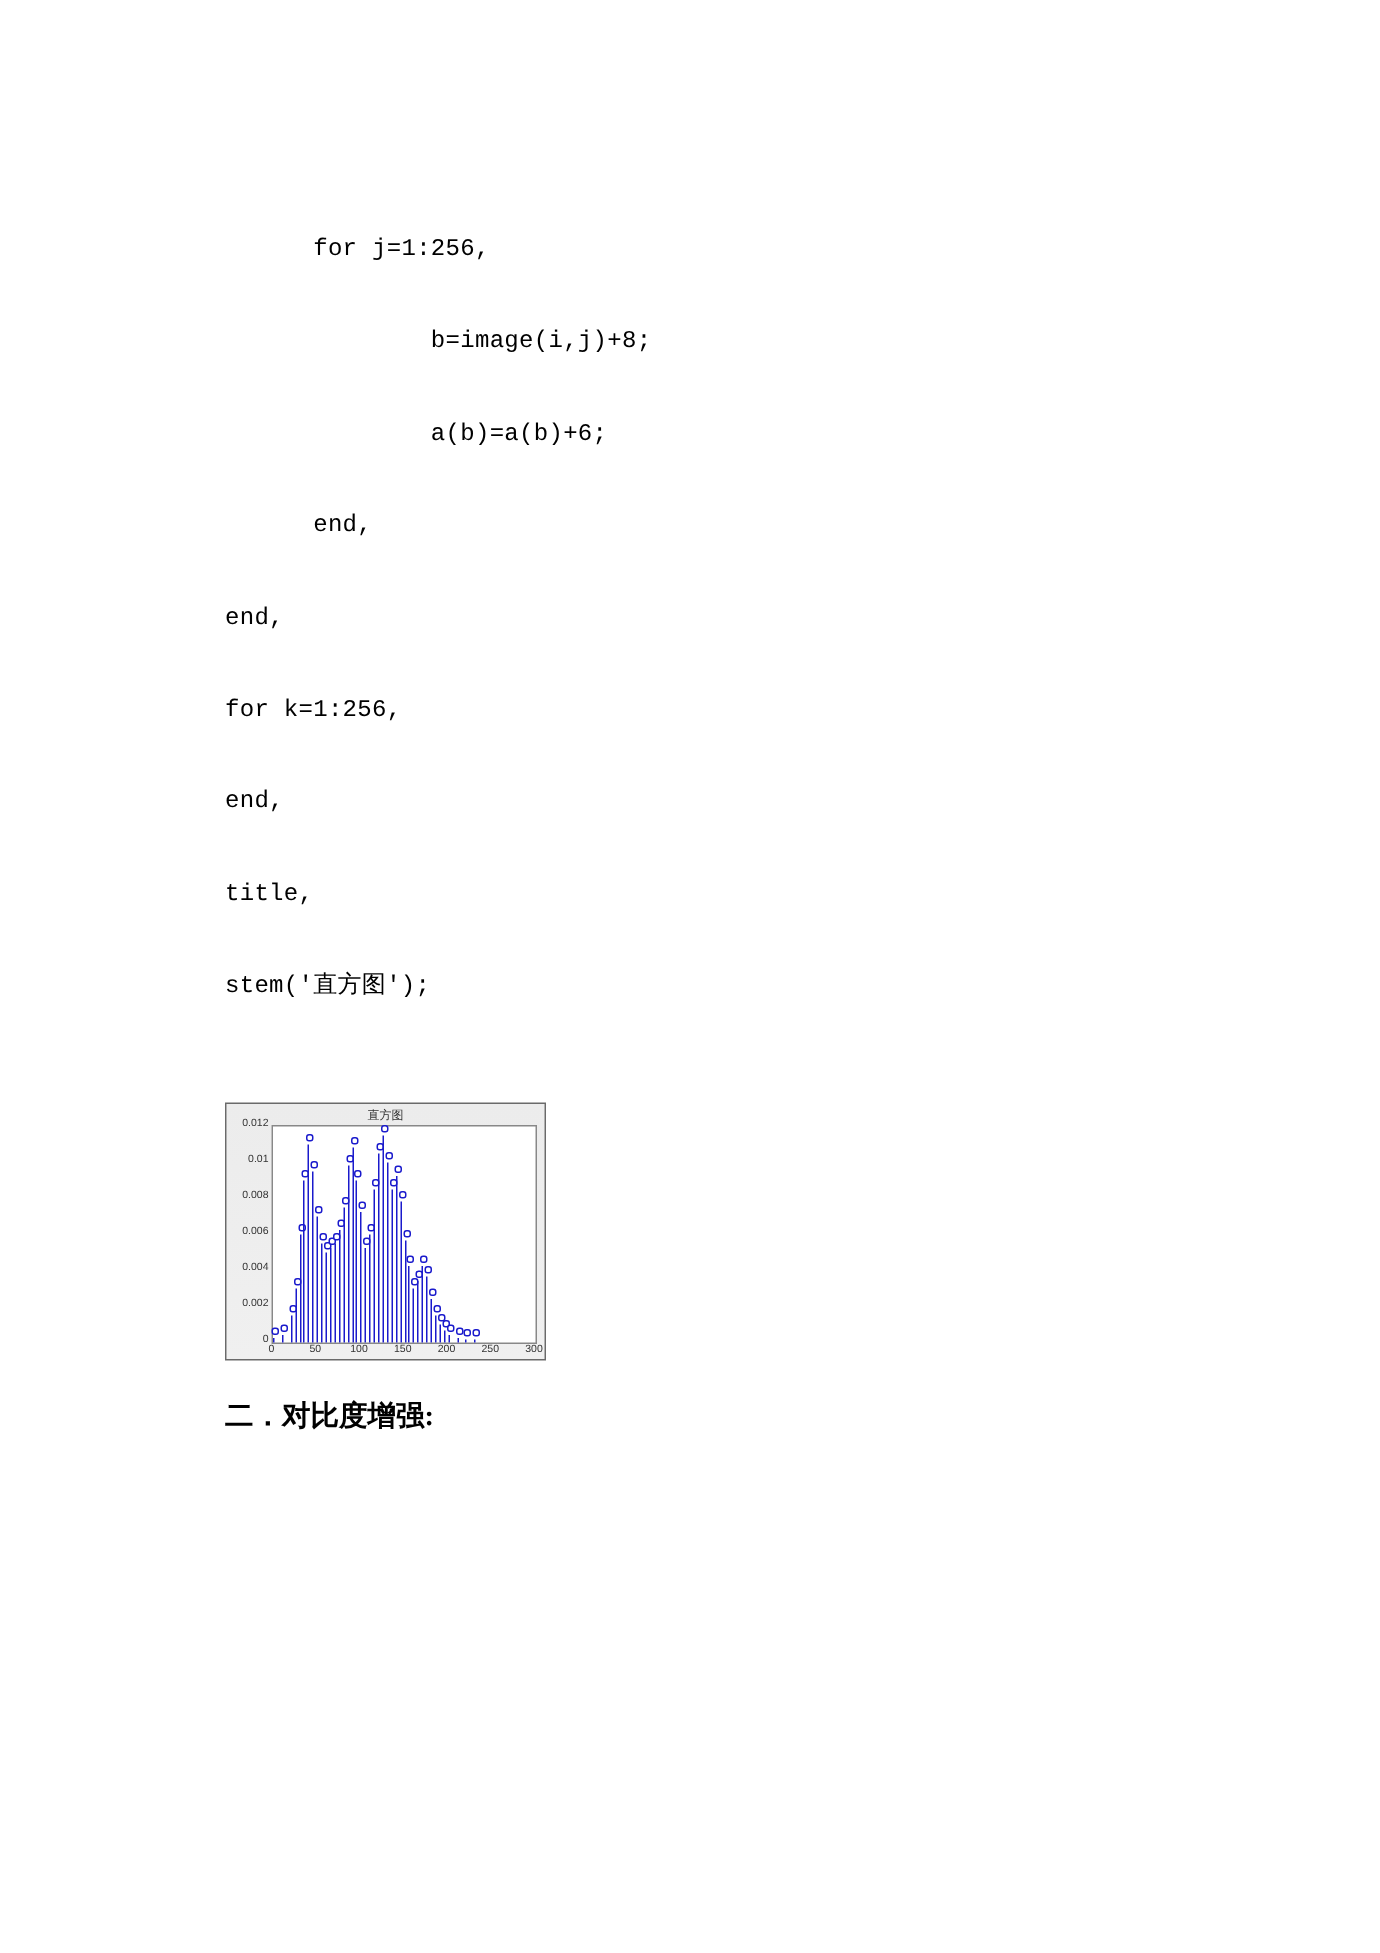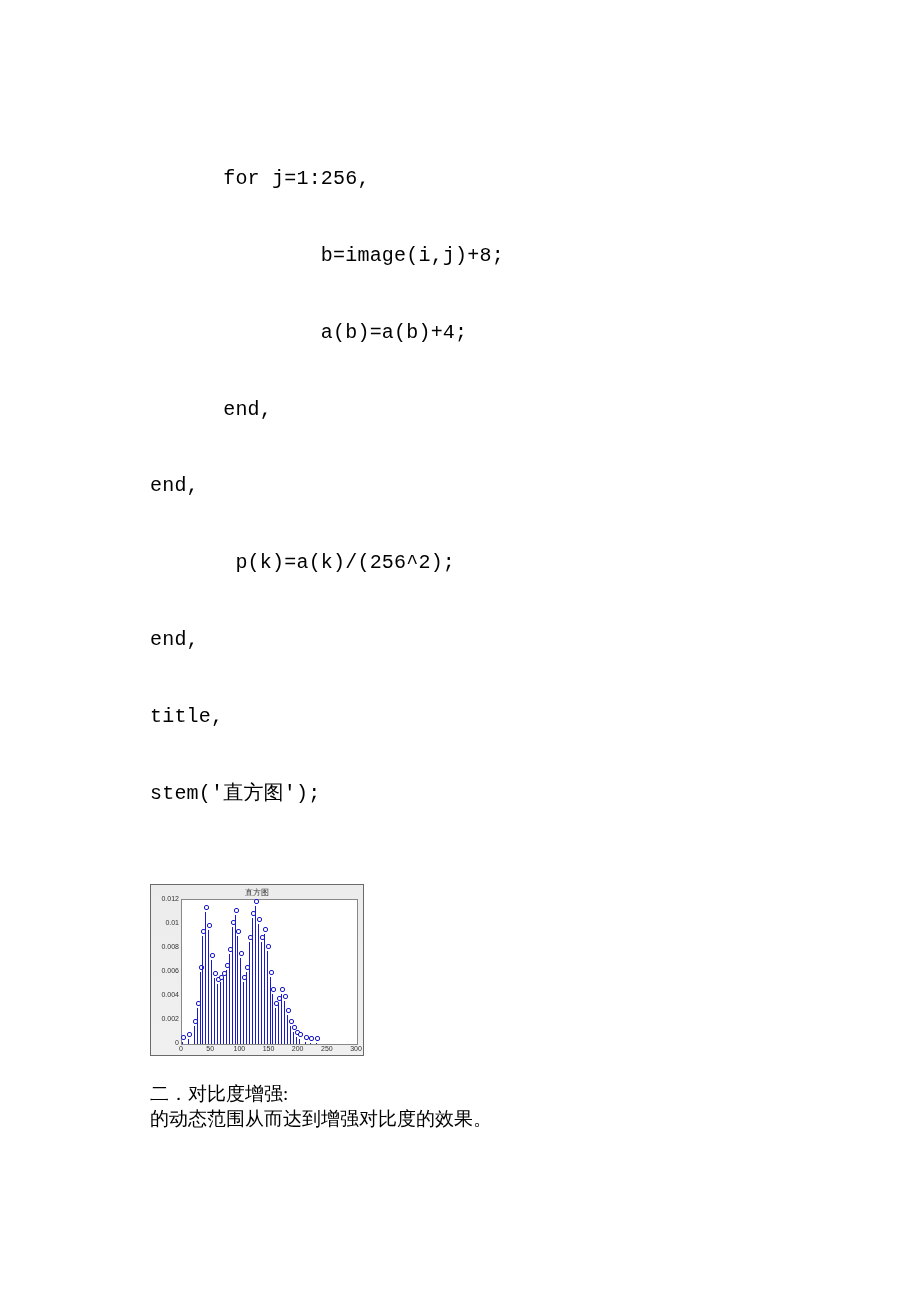--- a/index.html
+++ b/index.html
@@ -11,21 +11,21 @@
     font-size: 19px;
     color: #000;
     line-height: 1.28;
   }
   .page {
     padding: 115px 150px 60px 150px;
   }
   .code {
     font-family: "Courier New", monospace;
     white-space: pre;
-    font-size: 20px;
+    font-size: 16px;
     letter-spacing: 0.2px;
   }
   .mixed {
     font-family: "Courier New", monospace;
     white-space: pre;
   }
   .mixed .cn { font-family: "SimSun", "NSimSun", serif; }
   .chart-box {
     margin-top: 26px;
     margin-bottom: 26px;
@@ -84,34 +84,35 @@
     position: absolute;
     width: 3px; height: 3px; border-radius: 2px;
     border: 1px solid #1a1acc; background: #ffffff;
     transform: translate(-1px, -2px);
   }
   .section-gap { height: 18px; }
   .prose {
     font-family: "SimSun","NSimSun", serif;
     font-size: 19px;
     line-height: 1.28;
+    font-weight: bold;
   }
 </style>
 </head>
 <body>
 
 <div class="page">
 
   <div class="code">
     <div>      for j=1:256,</div>
     <div>              b=image(i,j)+8;</div>
-    <div>              a(b)=a(b)+4;</div>
+    <div>              a(b)=a(b)+6;</div>
     <div>      end,</div>
     <div>end,</div>
-    <div>       p(k)=a(k)/(256^2);</div>
+    <div>for k=1:256,</div>
     <div>end,</div>
     <div>title,</div>
     <div class="mixed"><span>stem('</span><span class="cn">直方图</span><span>');</span></div>
   </div>
 
   <div class="chart-box">
     <div class="chart-title">直方图</div>
     <div class="yticks" id="yticks">
         <div class="ytick" style="top: 144px;">0</div>
         <div class="ytick" style="top: 120px;">0.002</div>
@@ -214,17 +215,16 @@
         <div class="xtick" style="left: 29.1667px;">50</div>
         <div class="xtick" style="left: 58.3333px;">100</div>
         <div class="xtick" style="left: 87.5px;">150</div>
         <div class="xtick" style="left: 116.667px;">200</div>
         <div class="xtick" style="left: 145.833px;">250</div>
         <div class="xtick" style="left: 175px;">300</div>
       </div>
   </div>
 
   <div class="prose">二．对比度增强:</div>
-  <div class="prose">的动态范围从而达到增强对比度的效果。</div>
 
   <div class="section-gap"></div>
 
 </div>
 
 </body></html>

